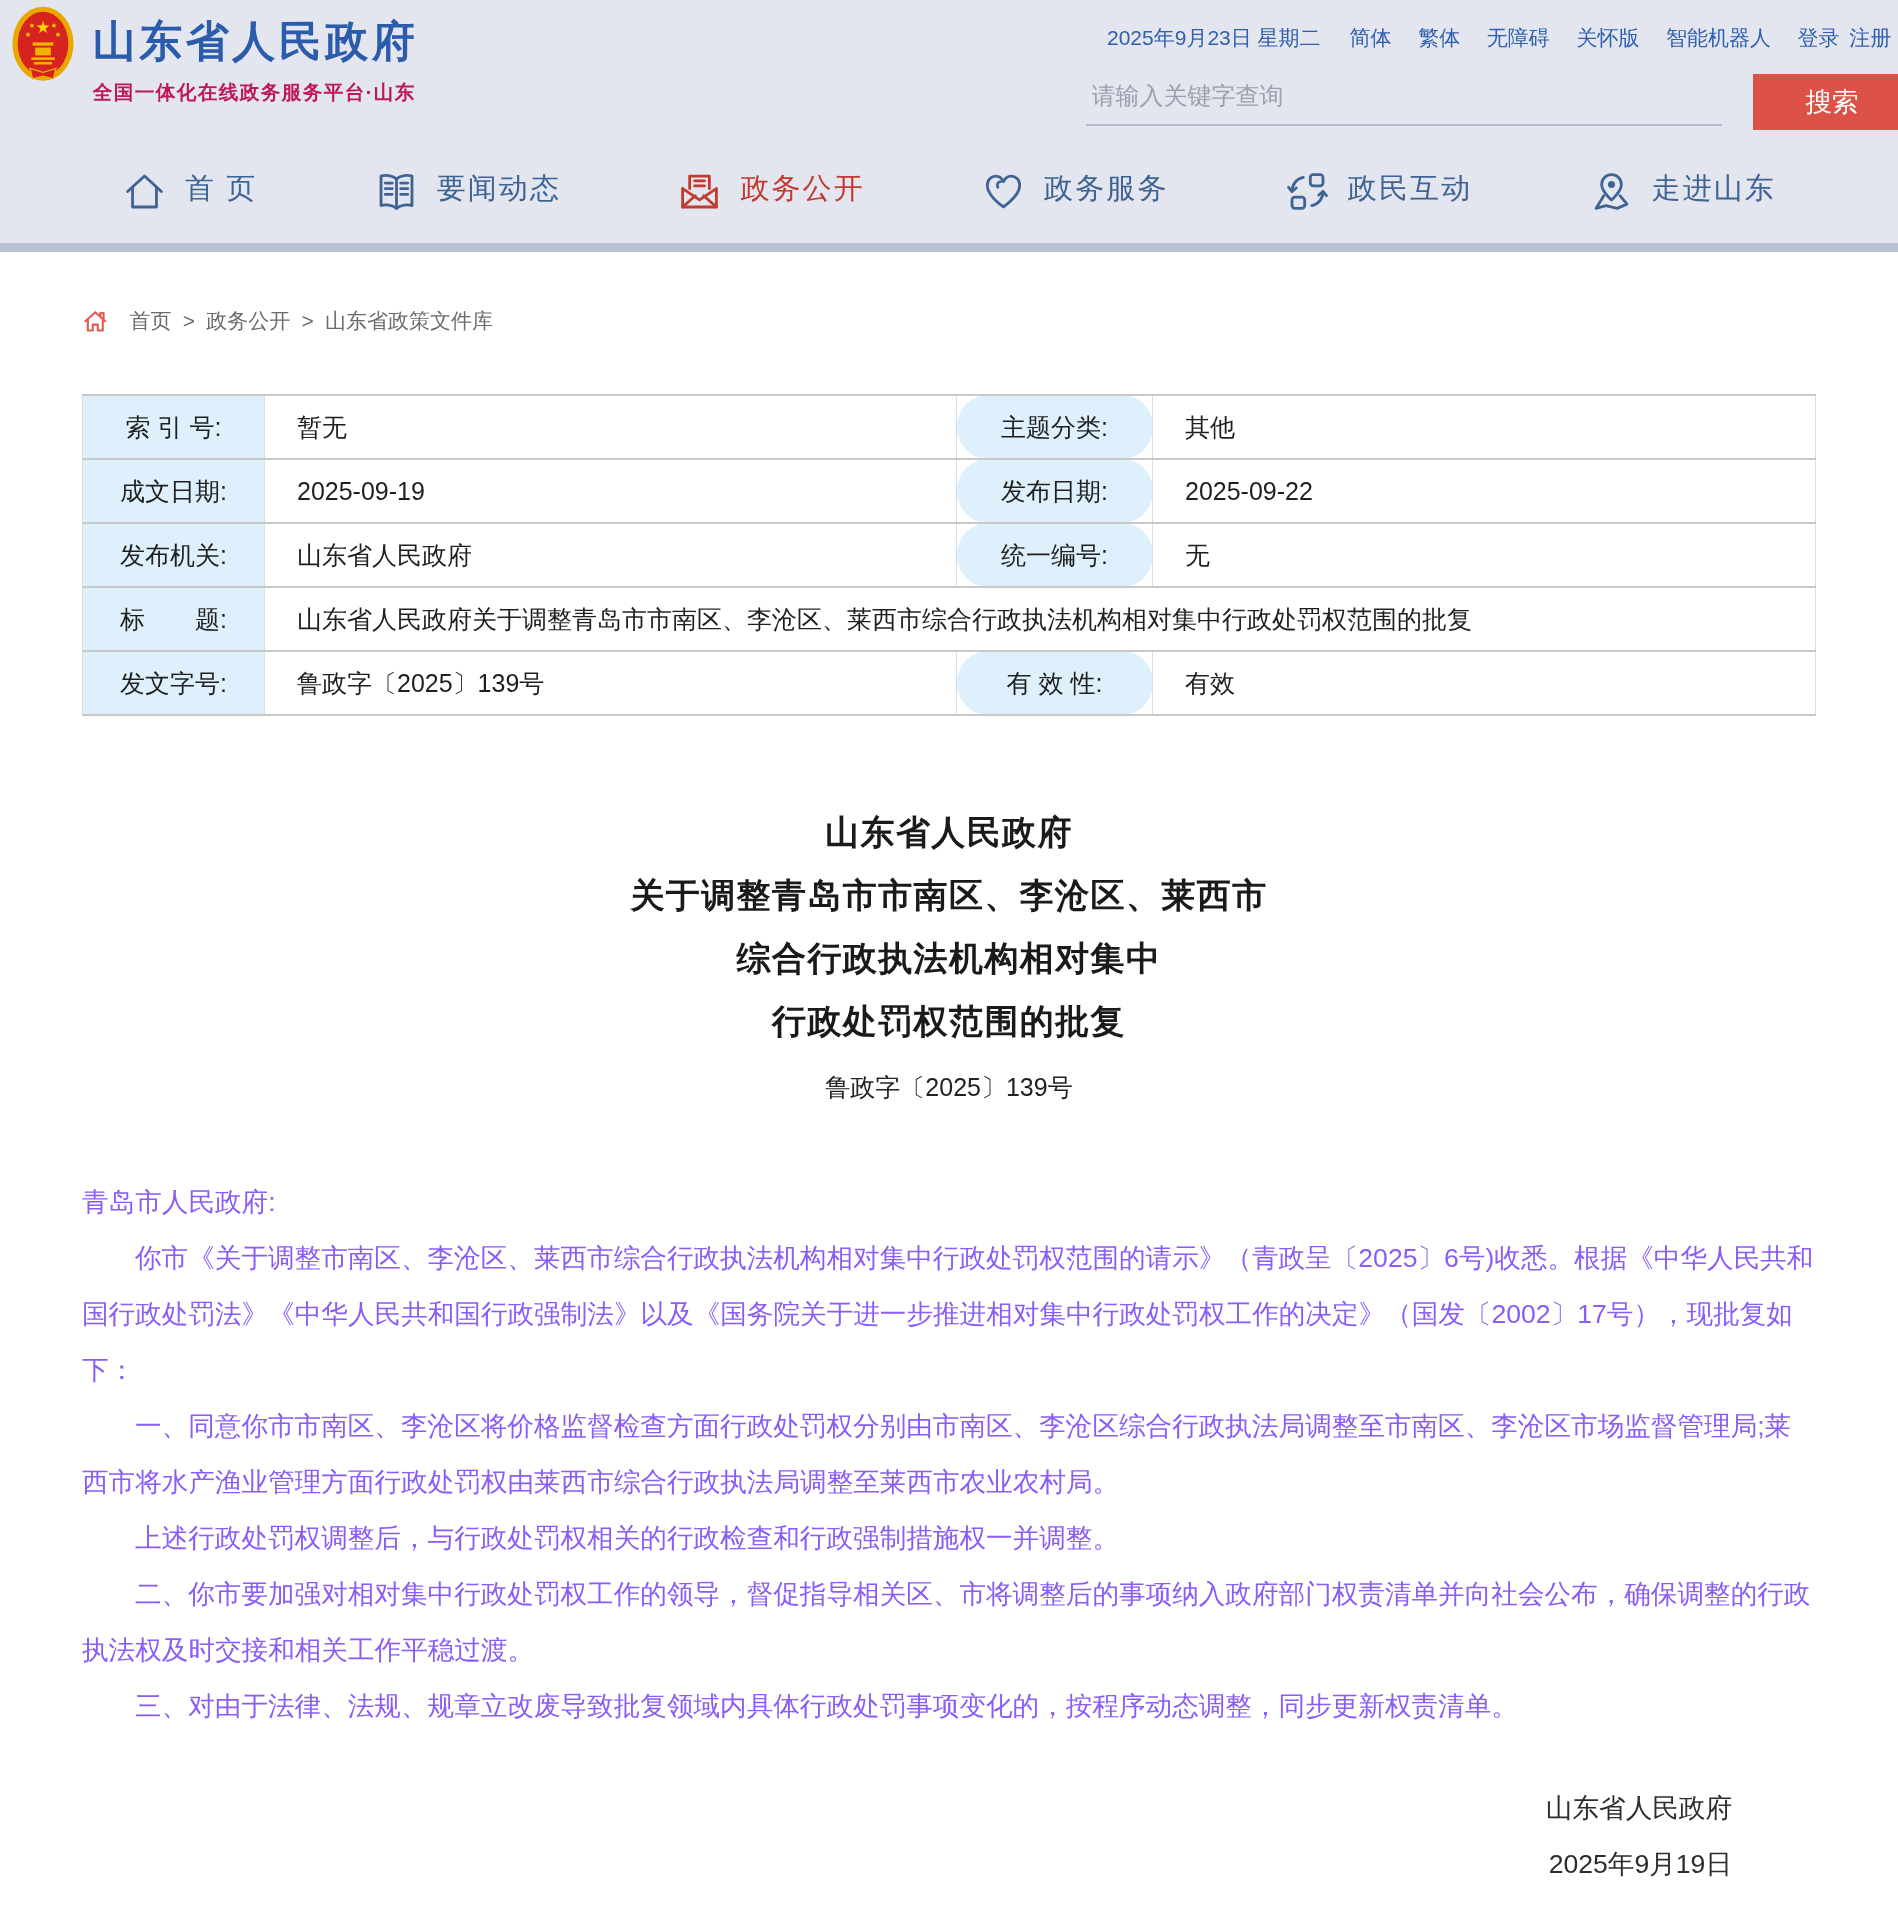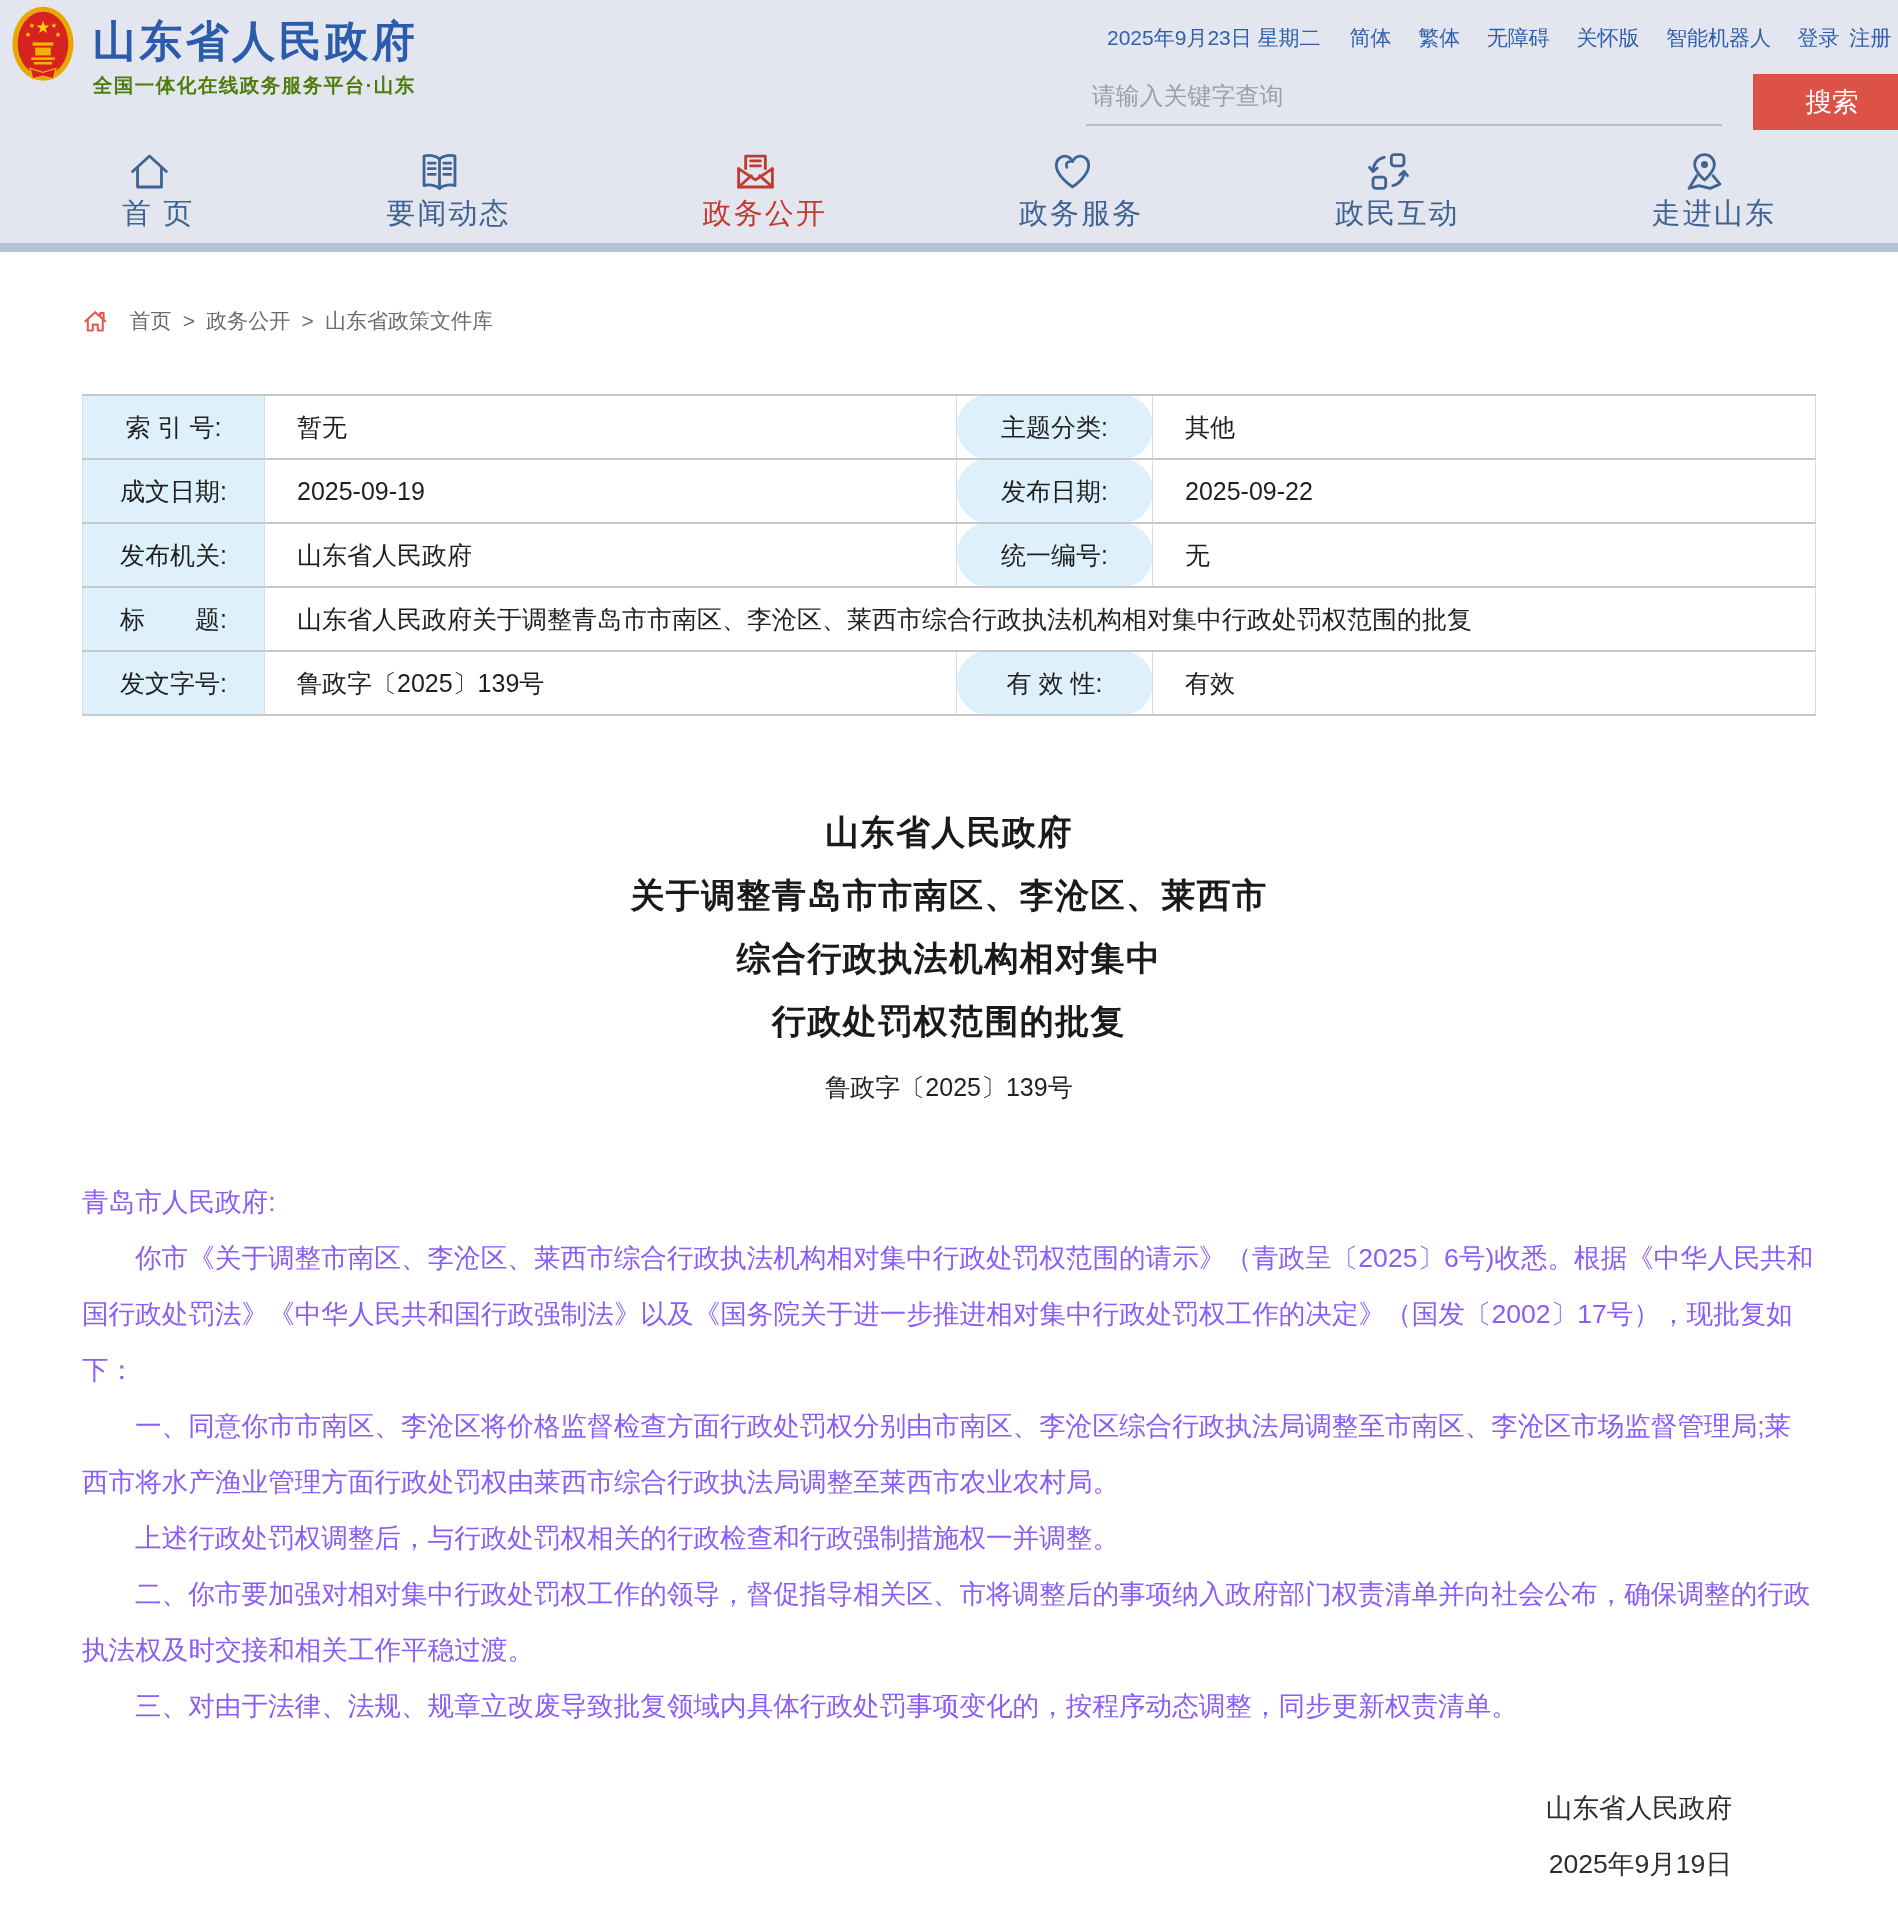--- a/index.html
+++ b/index.html
@@ -10,21 +10,21 @@
     font-family:"Liberation Sans","DejaVu Sans",sans-serif;
     color:#2d2d2d;
   }
 
   
   .header { position:relative; height:140px; background:#e3e6ee; }
   .logo-wrap { position:absolute; left:9.8px; top:5.6px; display:flex; align-items:flex-start; cursor:pointer; }
   .emblem { width:66px; height:78px; display:block; }
   .logo-text { margin-left:17px; }
   .site-title { color:#2b5cab; font-size:43px; font-weight:bold; letter-spacing:3.5px; line-height:1; margin-top:14px; }
-  .site-subtitle { color:#4d7c0f; font-size:19.6px; font-weight:bold; letter-spacing:1.4px; margin-top:9px; }
+  .site-subtitle { color:#be185d; font-size:19.6px; font-weight:bold; letter-spacing:1.4px; margin-top:16px; }
 
   .top-links { position:absolute; left:1107px; top:24px; font-size:21px; color:#2f5fae; white-space:nowrap; display:flex; align-items:center; }
   .top-links .date { margin-right:29px; }
   .top-links .tlink { margin-right:26.6px; cursor:pointer; }
   .top-links .tlink.tight { margin-right:9.8px; }
   .top-links .tlink.last { margin-right:0; }
 
   .search-input {
     position:absolute; left:1086px; top:67px; width:636px; height:59px;
     background:transparent; border:none; outline:none;
@@ -38,21 +38,21 @@
     background:#dc5246; color:#ffffff; border:none; font-size:26.6px;
     cursor:pointer; font-family:"Liberation Sans","DejaVu Sans",sans-serif;
   }
 
   
   .nav {
     position:relative; height:103px; background:#e3e6ee;
     display:flex; justify-content:space-between; align-items:center;
     padding:0 122px;
   }
-  .nav-item { display:flex; align-items:center; cursor:pointer; color:#3f6494;flex-direction:column; }
+  .nav-item { display:flex; cursor:pointer; color:#3f6494; }
   .nav-item .nav-icon { width:45px; height:45px; margin-right:18px; }
   .nav-item .nav-label { font-size:29px; letter-spacing:2.1px; }
   .nav-item.active { color:#c03b30; }
   .nav-strip { height:9px; background:#b7c3d5; }
 
   
   .content { padding:0 82px; }
 
   .breadcrumb { margin-top:55px; display:flex; align-items:center; font-size:21px; color:#6b6b6b; }
   .breadcrumb .home-icon { width:26.6px; height:26.6px; margin-right:21px; color:#e05c52; }

